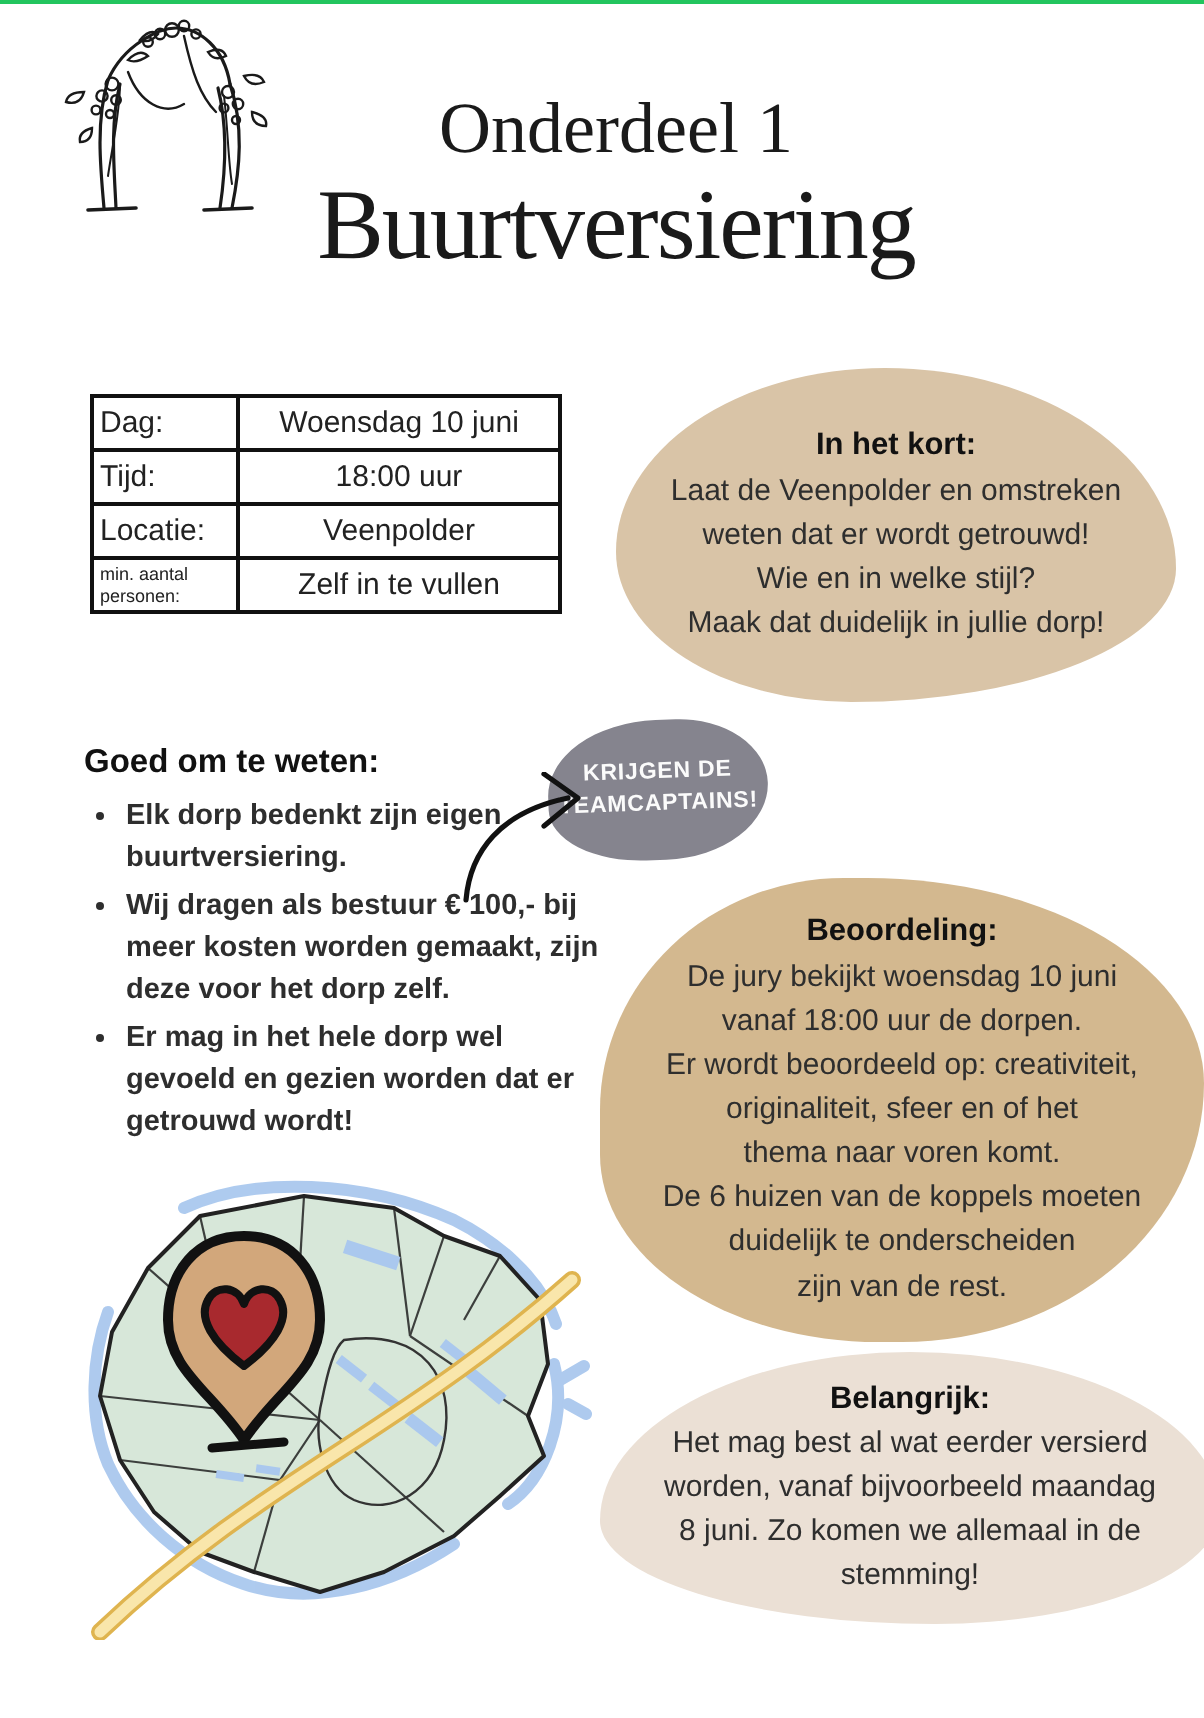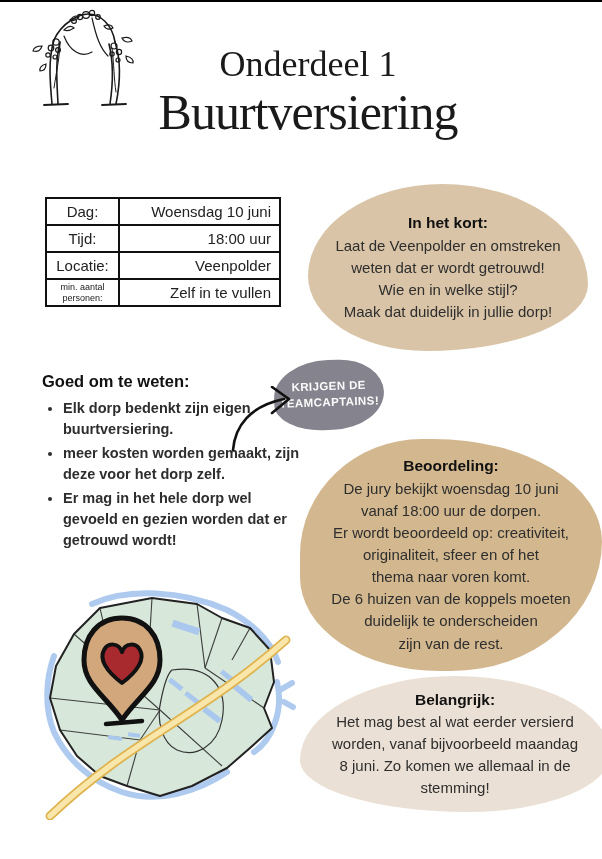--- a/index.html
+++ b/index.html
@@ -14,41 +14,41 @@
     --c-pin:#d2a77b;
     --c-heart:#a8292e;
     --c-ink:#1a1a1a;
     --c-body:#2e2e2e;
   }
   *{margin:0;padding:0;box-sizing:border-box;}
   html,body{background:#fff;}
   .page{
     position:relative;width:602px;height:829px;background:#ffffff;
     overflow:hidden;font-family:"Liberation Sans",sans-serif;color:var(--c-body);
-    border-top:2px solid #000000;
+    border-top:2px solid #22c55e;
   }
   
   .arch{position:absolute;left:30px;top:6px;width:112px;height:102px;}
   .titles{position:absolute;left:20px;top:42px;width:576px;text-align:center;}
   .title-small{
     font-family:"Liberation Serif",serif;font-size:36px;font-weight:400;
     color:var(--c-ink);line-height:1.15;
   }
   .title-large{
     font-family:"Liberation Serif",serif;font-size:50px;font-weight:500;
     color:var(--c-ink);line-height:1.1;letter-spacing:-1px;
   }
   
   .info-table{
     position:absolute;left:45px;top:195px;border-collapse:collapse;
     font-size:15px;color:#222;
   }
   .info-table td{border:2px solid #111;height:27px;vertical-align:middle;}
-  .info-table td.lbl{width:73px;text-align:center;padding:0 3px;}
-  .info-table td.val{width:161px;text-align:right;padding:0 8px;margin-left:33px;}
+  .info-table td.lbl{width:73px;text-align:left;padding:0 3px;}
+  .info-table td.val{width:161px;text-align:center;padding:0 8px;margin-left:33px;}
   .info-table tr.small td.lbl{font-size:9px;line-height:1.15;}
   
   .blob{
     position:absolute;display:flex;flex-direction:column;justify-content:center;
     text-align:center;font-size:15px;line-height:1.47;color:var(--c-body);
     padding:10px 14px;
   }
   .blob .blob-head{font-weight:bold;color:#111;font-size:15.5px;}
   .blob-kort{
     left:308px;top:182px;width:280px;height:167px;background:var(--c-tan);
@@ -161,20 +161,21 @@
   </div>
 
   <div class="goed">
     <h3>Goed om te weten:</h3>
     <ul>
       <li>
         <div>Elk dorp bedenkt zijn eigen</div>
         <div>buurtversiering.</div>
       </li>
       <li>
+        <div>Wij dragen als bestuur € 100,- bij</div>
         <div>meer kosten worden gemaakt, zijn</div>
         <div>deze voor het dorp zelf.</div>
       </li>
       <li>
         <div>Er mag in het hele dorp wel</div>
         <div>gevoeld en gezien worden dat er</div>
         <div>getrouwd wordt!</div>
       </li>
     </ul>
   </div>

